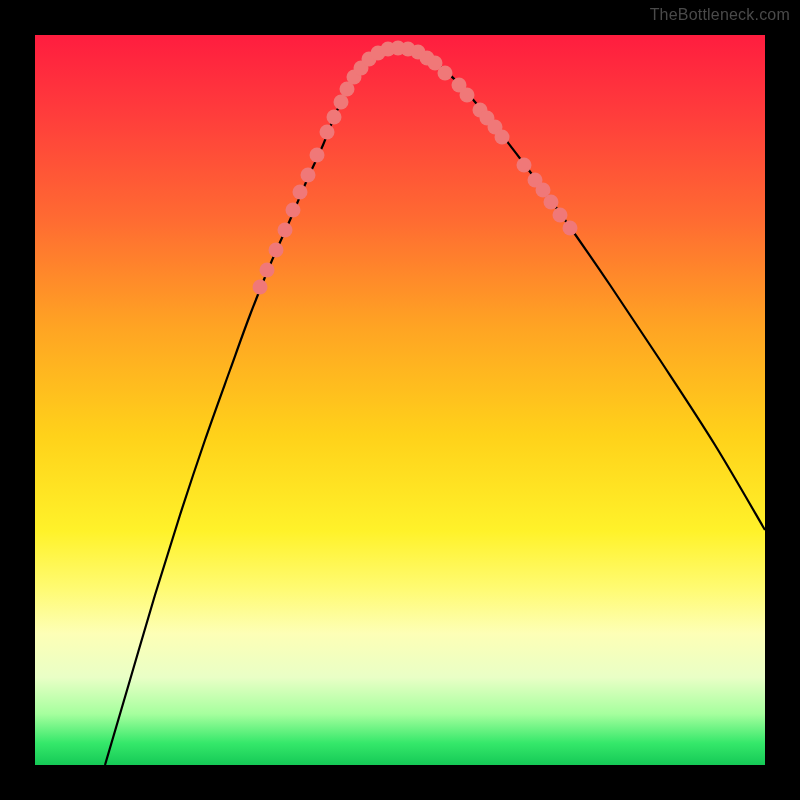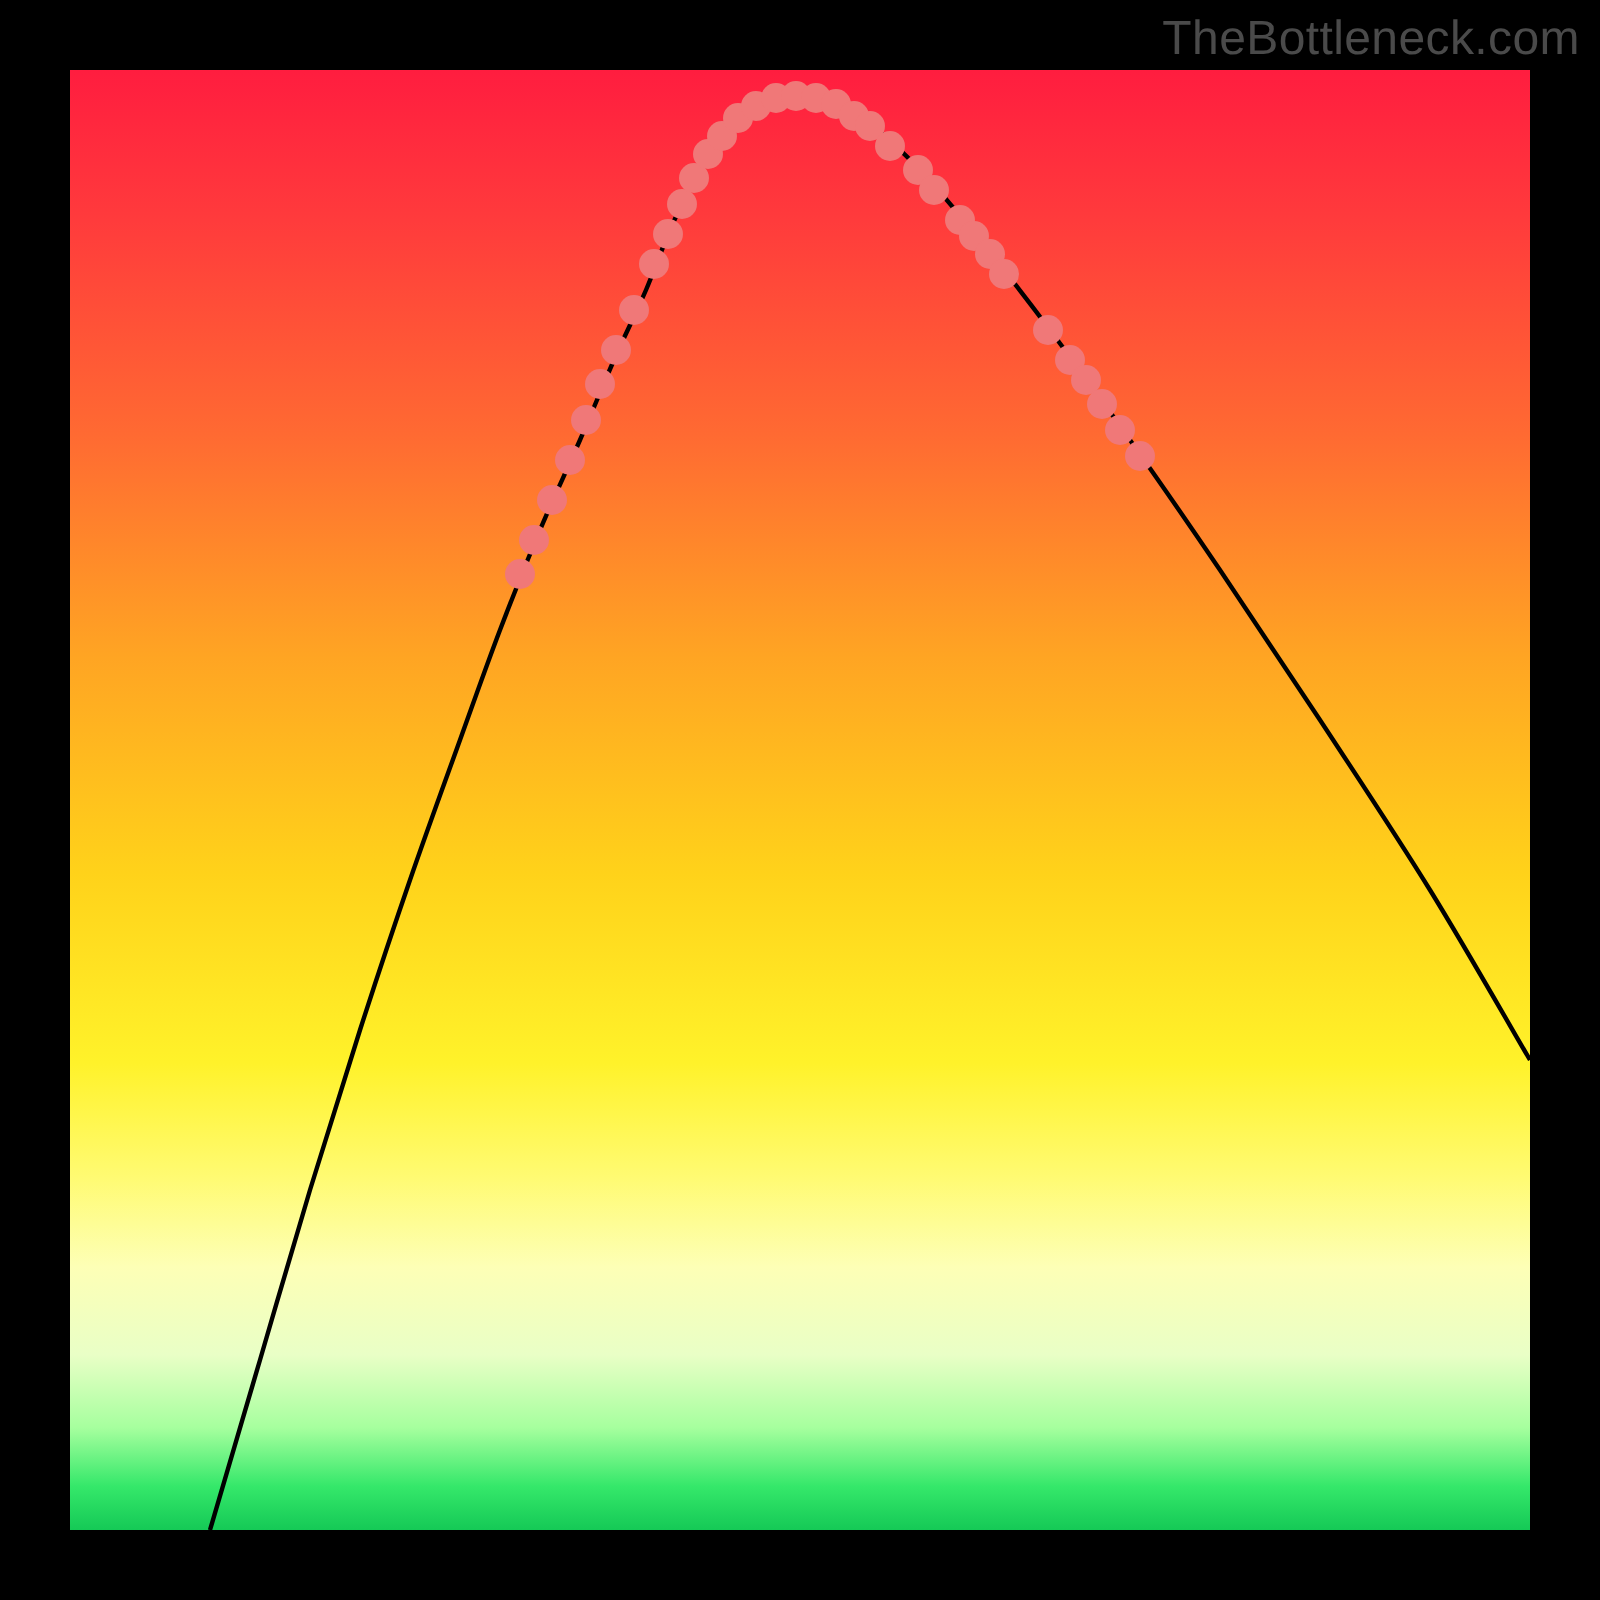--- a/index.html
+++ b/index.html
@@ -39,21 +39,21 @@
       #a6ff9e 93%,
       #35e86a 97%,
       #15c956 100%
     );
   }
   .watermark {
     position: absolute;
     top: 6px;
     right: 10px;
     color: #4a4a4a;
-    font-size: 24px;
+    font-size: 16px;
     font-weight: 500;
     letter-spacing: 0.2px;
     user-select: none;
   }
   svg.curve {
     position: absolute;
     left: 0;
     top: 0;
     width: 730px;
     height: 730px;

